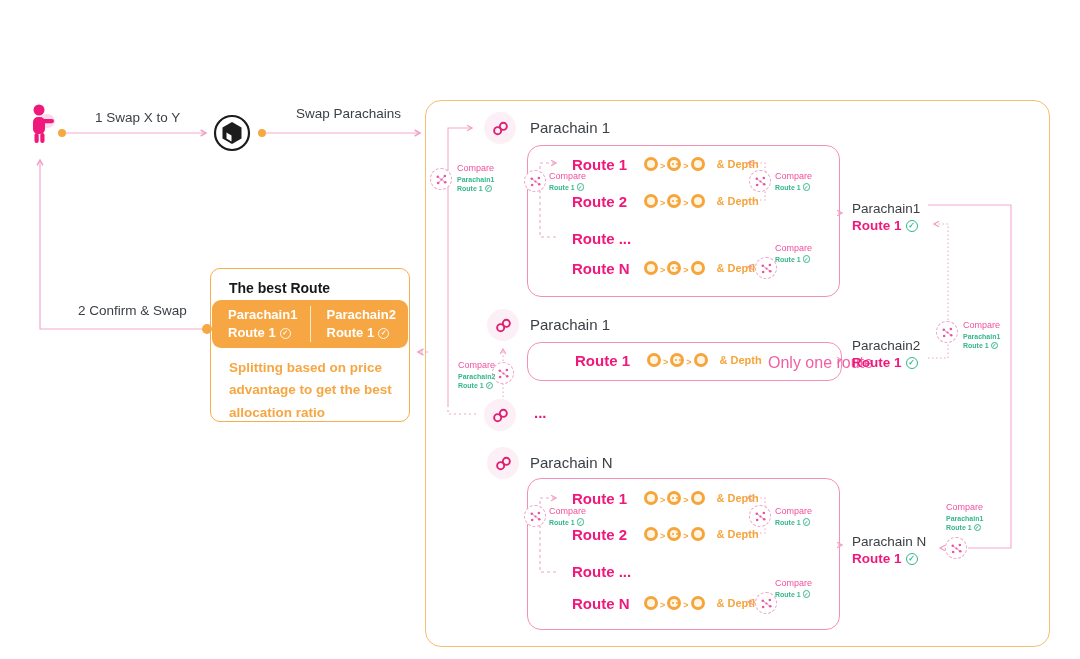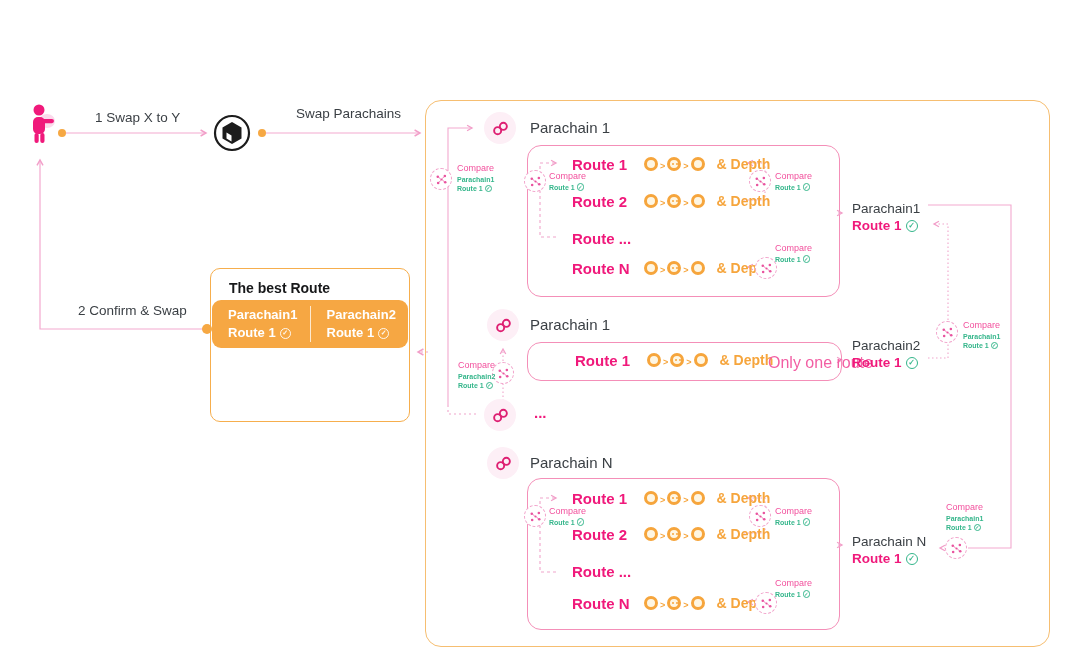--- a/index.html
+++ b/index.html
@@ -4,21 +4,21 @@
 <style>
   html,body{margin:0;padding:0;background:#fff;}
   .canvas{position:relative;width:1080px;height:659px;background:#fff;overflow:hidden;
           font-family:"Liberation Sans",sans-serif;}
   .abs{position:absolute;}
   
   .title{left:28px;top:24px;font-size:27px;font-weight:800;color:#121212;letter-spacing:.2px;}
   .flow-label{font-size:13.5px;color:#3A3F44;text-align:right;}
   .pchain-name{font-size:15px;color:#3A3F44;}
   .route-name{font-size:15px;font-weight:600;color:#F0197B;min-width:62px;}
-  .depth{font-size:14px;font-weight:700;color:#F6A53C;margin-left:2px;}
+  .depth{font-size:11px;font-weight:700;color:#F6A53C;margin-left:2px;}
   .note{font-size:16px;color:#F25EA3;}
   .out-chain{font-size:13.5px;color:#3A3F44;margin-bottom:2px;}
   .out-route{font-size:13.5px;font-weight:700;color:#F0197B;display:flex;align-items:center;gap:4px;}
   
   .big-box{left:425px;top:100px;width:623px;height:545px;border:1.5px solid #F6BE71;border-radius:16px;background:#fff;}
   .route-box{position:absolute;border:1.3px solid #F48FB8;border-radius:14px;background:#fff;}
   .best-box{left:210px;top:268px;width:198px;height:152px;border:1.5px solid #F6AE4D;border-radius:10px;background:#fff;}
   .best-title{position:absolute;left:18px;top:11px;font-size:14px;font-weight:700;color:#17181A;}
   .pill{position:absolute;left:1px;top:31px;width:196px;height:48px;background:#F6A743;border-radius:9px;display:flex;align-items:center;box-sizing:border-box;}
   .pill-col{flex:1;padding-left:16px;color:#fff;font-size:13px;font-weight:700;line-height:1.4;}
@@ -68,20 +68,21 @@
           </div>
       </div>
       <div class="pill-col">
         <div>Parachain2</div>
         <div class="pill-route">
             <span>Route 1</span>
             <span class="check-icon"></span>
           </div>
       </div>
     </div>
+    <div class="best-desc">Splitting based on price advantage to get the best allocation ratio</div>
   </div>
 
   <svg class="wires" width="1080" height="659">
     <defs>
       <marker id="ah" markerWidth="8" markerHeight="8" refX="5.5" refY="3.5" orient="auto">
         <path d="M1,1 L5.5,3.5 L1,6" fill="none" stroke="#F29FC9" stroke-width="1.2"></path>
       </marker>
     </defs>
 
     <path d="M62,133 H206" stroke="#F3A9CF" stroke-width="1.2" fill="none" marker-end="url(#ah)"></path>

